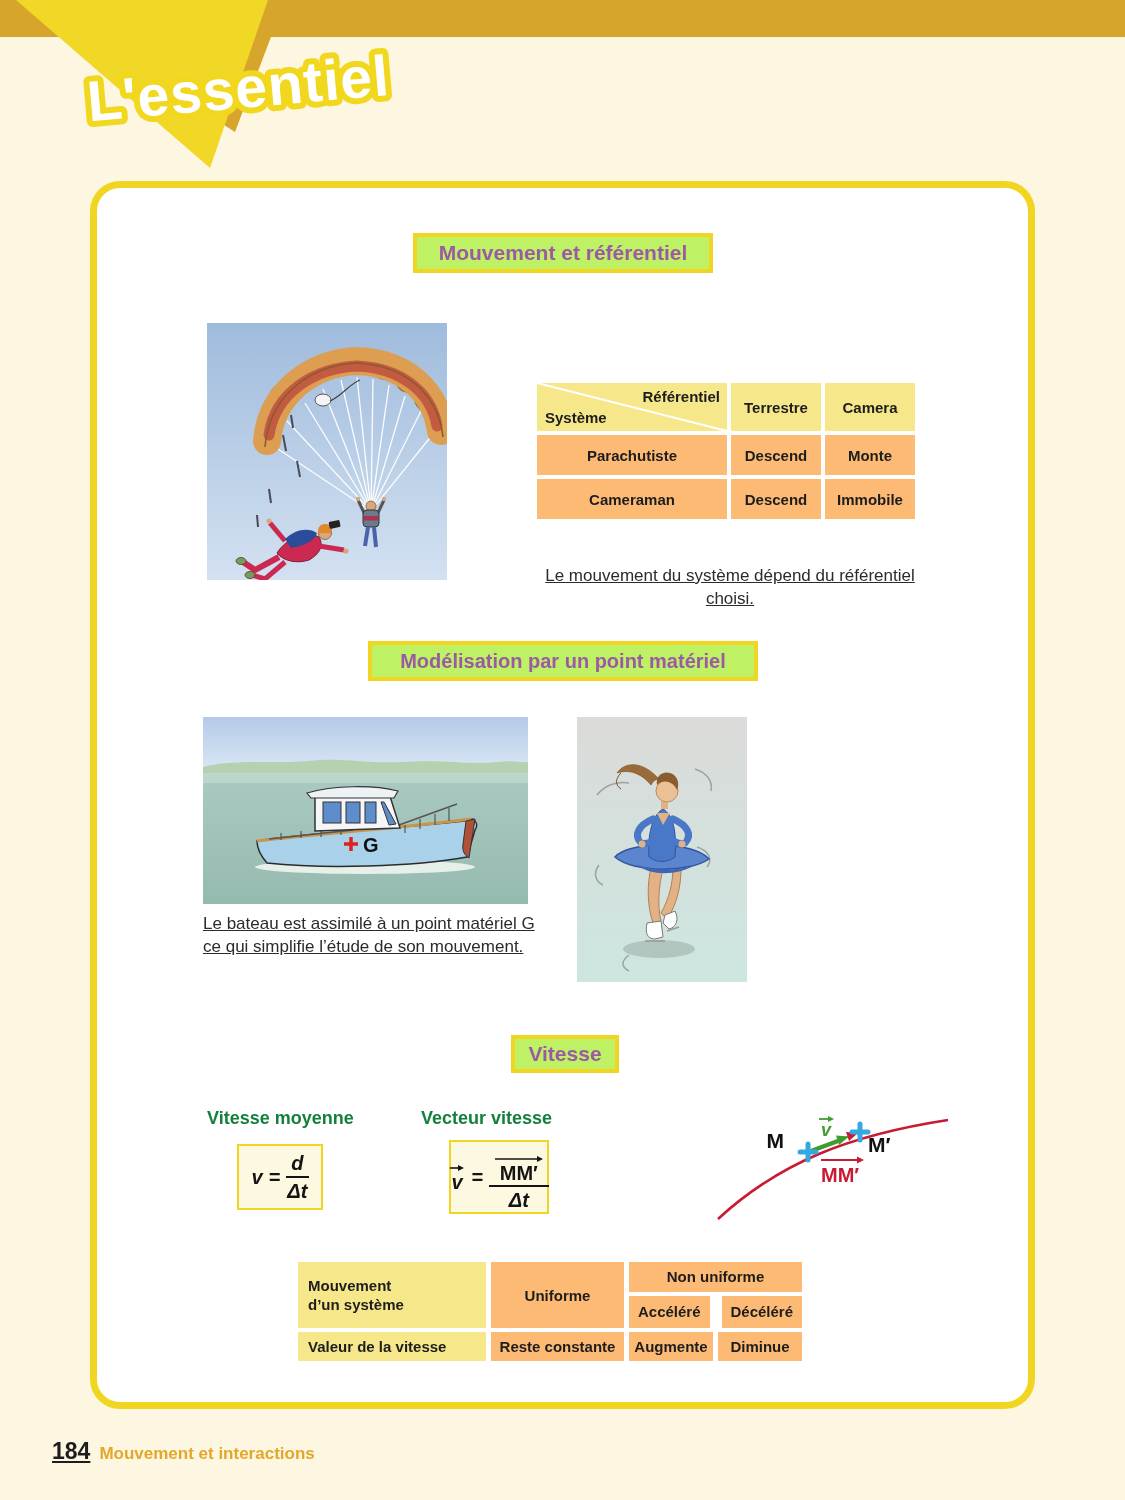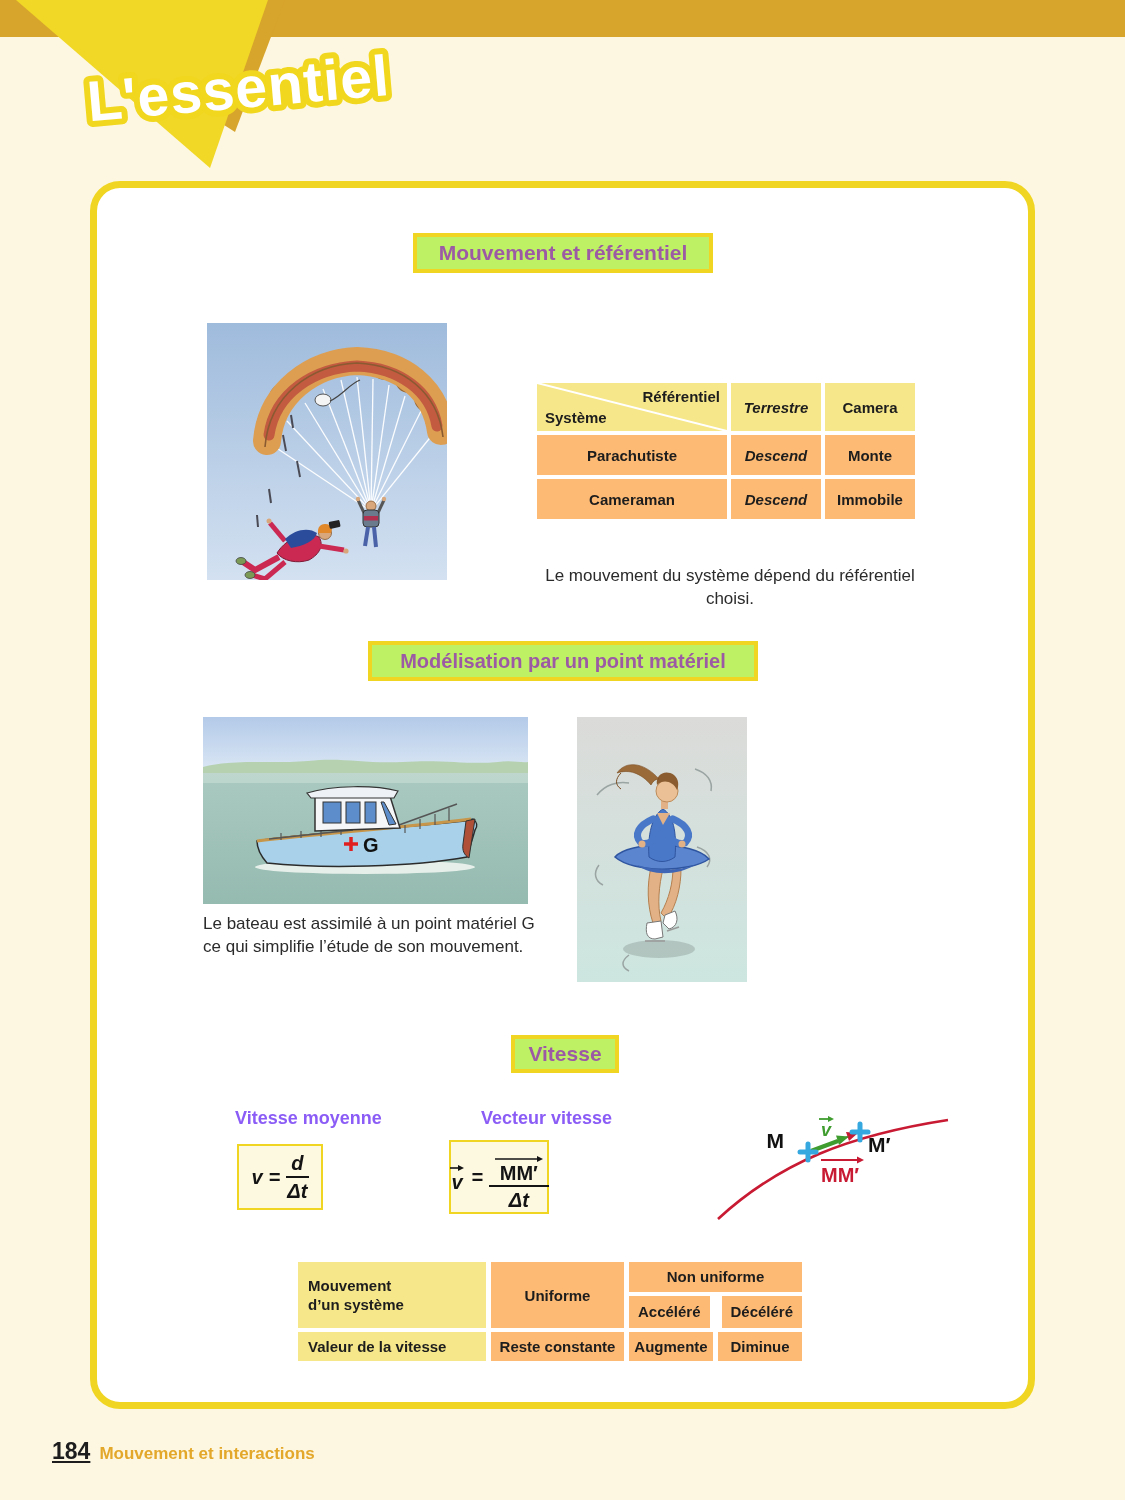--- a/index.html
+++ b/index.html
@@ -28,61 +28,61 @@
   .shead1 { left:316px; top:45px;  width:300px; height:40px; font-size:21px; }
   .shead2 { left:271px; top:453px; width:390px; height:40px; font-size:20px; }
   .shead3 { left:414px; top:847px; width:108px; height:38px; font-size:21px; }
 
   .illus { display:block; }
   .p-illus { left:110px; top:135px; }
   .b-illus { left:106px; top:529px; }
   .s-illus { left:480px; top:529px; }
   .d-illus { left:603px; top:902px; }
 
-  .caption { font-size:17px; color:#2b2b2b; line-height:23px; }
+  .caption { font-size:17px; color:#2b2b2b; line-height:23px;text-decoration:underline; }
   .cap1 { left:423px; top:376px; width:420px; text-align:center; }
   .cap2 { left:106px; top:724px; width:370px; white-space:pre-line; }
   .cap3 { left:666px; top:648px; width:200px; white-space:pre-line; line-height:23.5px; }
 
   
   .tbl { display:flex; flex-direction:column; }
   .trow { display:flex; }
   .cell {
     display:flex; align-items:center; justify-content:center; text-align:center;
     font-size:15px; font-weight:bold; color:#1d1d1d;
   }
   .cell.hd { background:#f6e78a; }
   .cell.bd { background:#fdba74; }
   .cell.left { justify-content:flex-start; text-align:left; padding-left:10px; }
 
   .t1 { left:440px; top:195px; width:378px; }
   .t1 .trow { gap:4px; margin-bottom:4px;justify-content:center; }
   .t1 .trow:last-child { margin-bottom:0; }
-  .t1 .c1 { width:190px; } .t1 .c2 { width:90px;font-style:italic; } .t1 .c3 { width:90px; }
+  .t1 .c1 { width:190px; } .t1 .c2 { width:90px; } .t1 .c3 { width:90px; }
   .t1 .hrow .cell { height:48px; }
   .t1 .brow .cell { height:40px; }
   .corner { position:relative; }
   .corner svg { position:absolute; left:0; top:0; }
   .corner .ct { position:absolute; top:5px; right:7px; }
   .corner .cb { position:absolute; bottom:5px; left:8px; }
 
   .t2 { left:201px; top:1074px; width:504px; }
   .t2 .cA { width:188px; } .t2 .cB { width:133px; } .t2 .cC { width:84px; } .t2 .cD { width:84px; }
   .t2 .rowA { gap:5px; height:66px; margin-bottom:4px; }
   .t2 .rowB { gap:5px; height:29px; }
   .t2 .rowA .tall { height:66px; }
   .t2 .rightgrp { display:flex; flex-direction:column; gap:4px; width:173px; }
   .t2 .rightgrp .top { height:31px; }
   .t2 .rightgrp .bot { display:flex; gap:12px; height:34px; }
   .t2 .ml { white-space:pre-line; line-height:19px; }
 
   
-  .flabel { font-size:18px; font-weight:bold; color:#8b5cf6;margin-left:28px; }
+  .flabel { font-size:18px; font-weight:bold; color:#15803d; }
   .vm-label { left:110px; top:920px; }
-  .vv-label { left:356px; top:920px; }
+  .vv-label { left:324px; top:920px; }
   .fbox {
     background:#fdf8e0; border:2.5px solid #f0d622;
     display:flex; align-items:center; justify-content:center; gap:6px;
     font-size:20px; font-weight:bold; font-style:italic; color:#141414;
   }
   .fbox1 { left:140px; top:956px; width:86px; height:66px; }
   .fbox2 { left:352px; top:952px; width:100px; height:74px; }
   .frac { display:inline-flex; flex-direction:column; align-items:center; line-height:1.1; }
   .frac .num { padding:0 5px 2px 5px; border-bottom:2px solid #141414; }
   .frac .den { padding-top:2px; }

